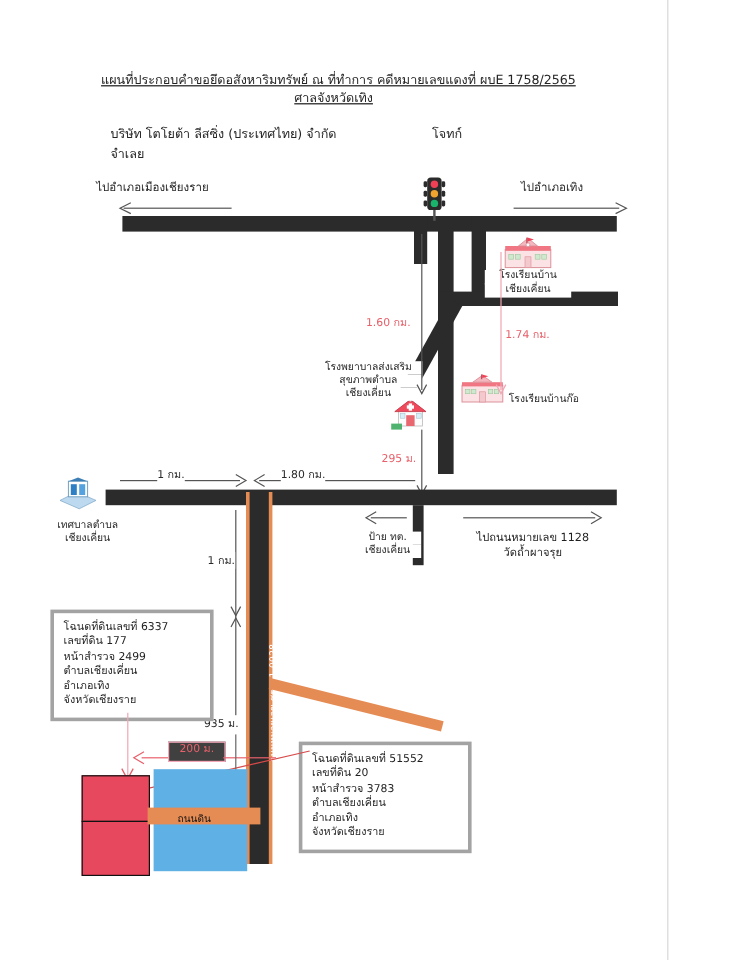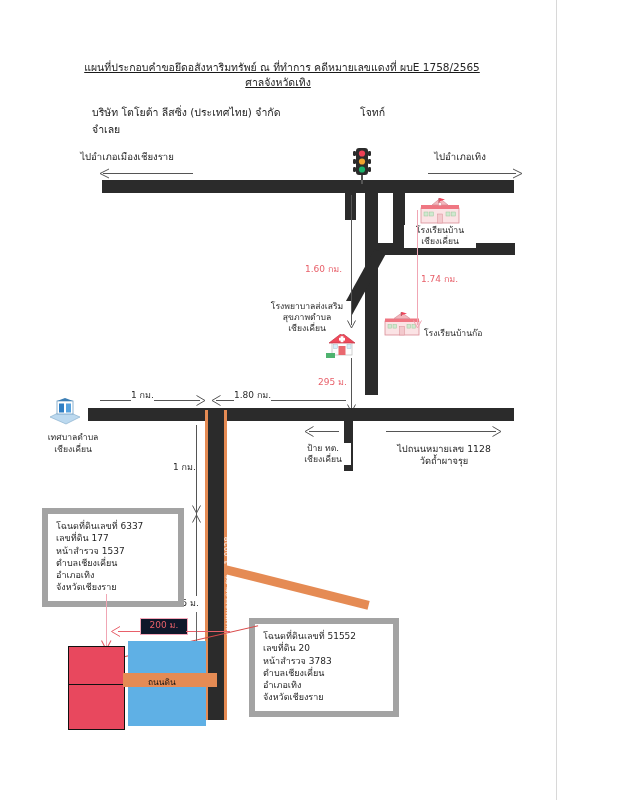--- a/index.html
+++ b/index.html
@@ -34,34 +34,34 @@
   .road-lbl-v{transform-origin:0 0;}
   .txtbox{position:absolute;background:#fff;font-size:8.6px;line-height:11px;
           color:#1f1f1f;text-align:center;white-space:nowrap;}
   .dimlbl{position:absolute;font-size:9px;color:#e8606a;background:#fff;
           white-space:nowrap;}
   .dimlbl-dark{color:#2a2a2a;}
   .arrow-line{position:absolute;background:#555;}
   .pink-line{position:absolute;background:#f0a6b4;}
 
   
-  .infobox{position:absolute;border:6px solid #a3a3a3;background:#fff;
+  .infobox{position:absolute;border:3px solid #a3a3a3;background:#fff;
            padding:6px 8px 7px 8px;font-size:9px;line-height:12.3px;color:#1f1f1f;}
   .infobox div{white-space:nowrap;}
 
   
   .parcel-red{position:absolute;background:#e8485e;border:1.6px solid #111;}
   .parcel-blue{position:absolute;background:#5fb0e5;}
   .dirt-road{position:absolute;background:#e58b54;}
   .dirt-lbl{position:absolute;font-size:8.6px;color:#111;white-space:nowrap;}
 
   
   .icon{position:absolute;}
   svg{display:block;overflow:visible;}
-  .dimbox{position:absolute;border:1px solid #f4a7b9;background:#0f172a;
+  .dimbox{position:absolute;border:1px solid #f4a7b9;background:#404040;
           font-size:9px;color:#e8606a;text-align:center;line-height:13px;}
 </style>
 </head>
 <body>
 
 <div id="page">
 
   <div class="edge-line" id="edge-right"></div>
 
   <div id="header">
@@ -241,21 +241,21 @@
     <path d="M0.5,9.5 L4.5,2 L8.5,9.5" fill="none" stroke="#555" stroke-width="1"></path>
   </svg>
   <div class="dimlbl dimlbl-dark" style="left:173px;top:460px;">1 กม.</div>
   <div class="dimlbl dimlbl-dark" style="left:170px;top:596px;">935 ม.</div>
 
   <div class="dirt-road" style="left:225px;top:565px;width:148px;height:9px;transform:rotate(14deg);transform-origin:left center;"></div>
 
   <div class="infobox" style="left:42px;top:508px;width:114px;">
     <div>โฉนดที่ดินเลขที่ 6337</div>
     <div>เลขที่ดิน 177</div>
-    <div>หน้าสำรวจ 1537</div>
+    <div>หน้าสำรวจ 2499</div>
     <div>ตำบลเชียงเคี่ยน</div>
     <div>อำเภอเทิง</div>
     <div>จังหวัดเชียงราย</div>
   </div>
 
   <div class="pink-line" style="left:106px;top:594px;width:1px;height:53px;"></div>
   <svg class="icon" style="left:101px;top:640px;" width="11" height="11">
     <path d="M0.5,0.5 L5.2,9.5 L10,0.5" fill="none" stroke="#e8606a" stroke-width="1.1"></path>
   </svg>
 

